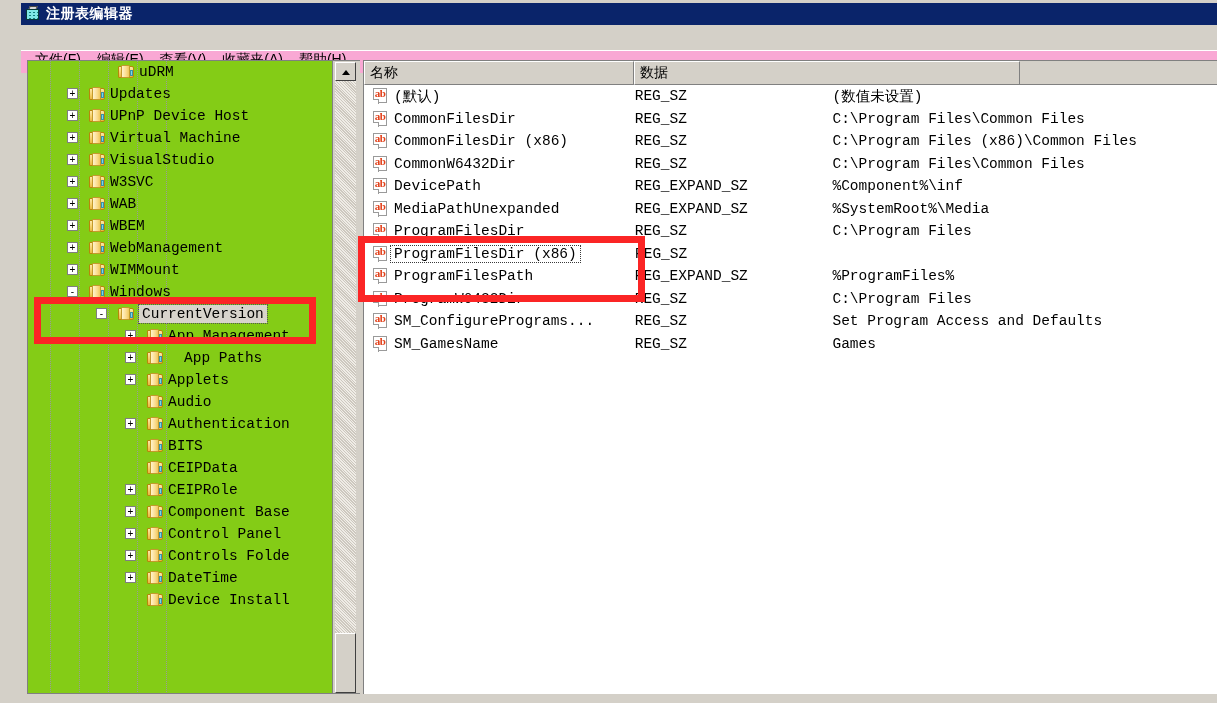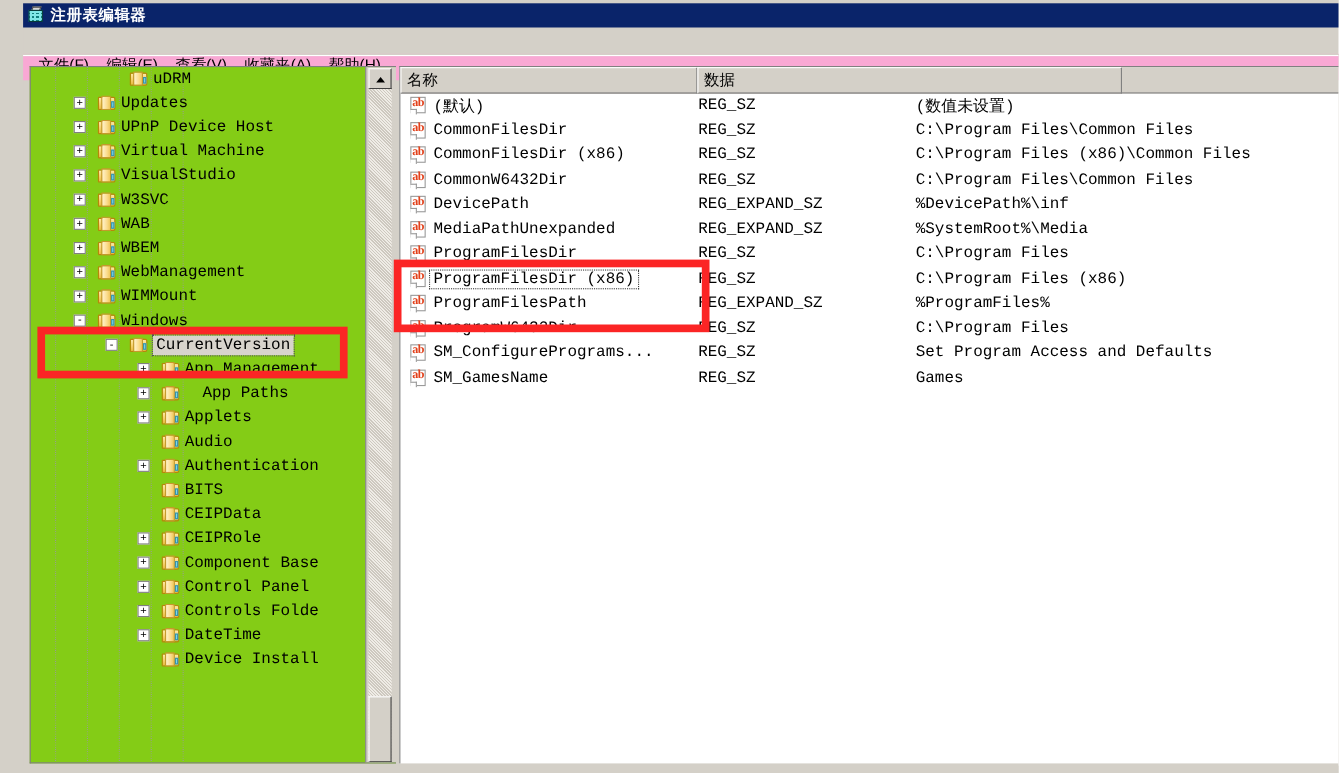--- a/index.html
+++ b/index.html
@@ -657,21 +657,21 @@
         <div class="lv-row">
           <div class="cell-name">
             <div class="ab-icon">
               <div class="page"></div>
               <div class="ab">ab</div>
               <div class="fold"></div>
             </div>
             <span class="nm-text">DevicePath</span>
           </div>
           <div class="cell-type">REG_EXPAND_SZ</div>
-          <div class="cell-data">%DevicePath%\inf</div>
+          <div class="cell-data">%Component%\inf</div>
         </div>
         <div class="lv-row">
           <div class="cell-name">
             <div class="ab-icon">
               <div class="page"></div>
               <div class="ab">ab</div>
               <div class="fold"></div>
             </div>
             <span class="nm-text">MediaPathUnexpanded</span>
           </div>
@@ -693,21 +693,20 @@
         <div class="lv-row">
           <div class="cell-name">
             <div class="ab-icon">
               <div class="page"></div>
               <div class="ab">ab</div>
               <div class="fold"></div>
             </div>
             <span class="nm-text focused">ProgramFilesDir (x86)</span>
           </div>
           <div class="cell-type">REG_SZ</div>
-          <div class="cell-data">C:\Program Files (x86)</div>
         </div>
         <div class="lv-row">
           <div class="cell-name">
             <div class="ab-icon">
               <div class="page"></div>
               <div class="ab">ab</div>
               <div class="fold"></div>
             </div>
             <span class="nm-text">ProgramFilesPath</span>
           </div>

